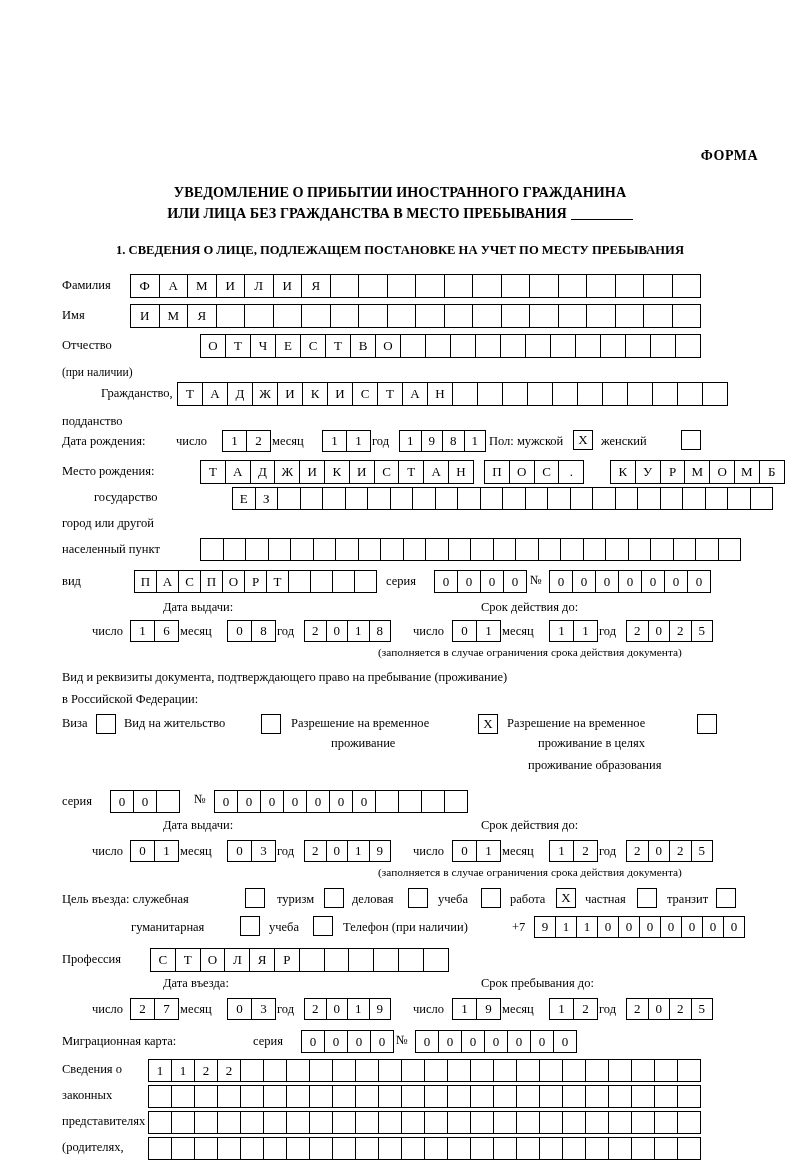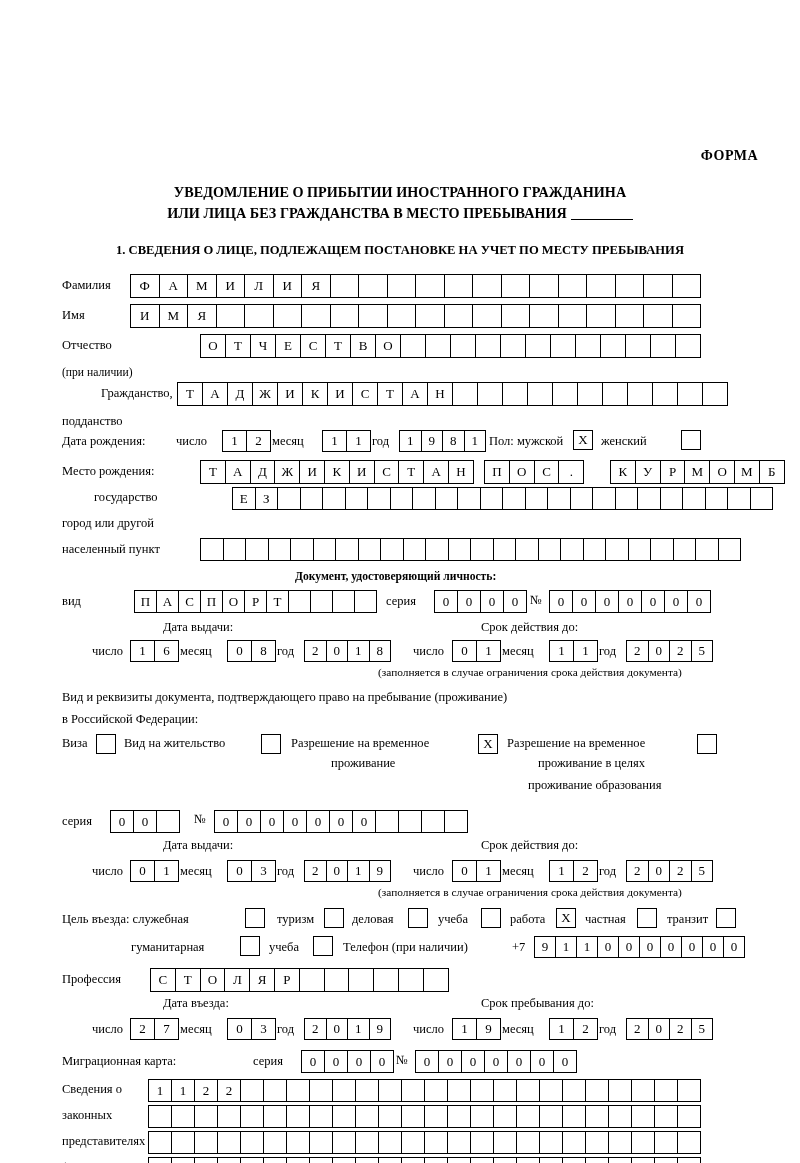--- a/index.html
+++ b/index.html
@@ -300,23 +300,20 @@
           <div class="cell" style="width: 23.5px; height: 23px; line-height: 21px;"></div>
           <div class="cell" style="width: 23.5px; height: 23px; line-height: 21px;"></div>
           <div class="cell" style="width: 23.5px; height: 23px; line-height: 21px;"></div>
           <div class="cell" style="width: 23.5px; height: 23px; line-height: 21px;"></div>
           <div class="cell" style="width: 23.5px; height: 23px; line-height: 21px;"></div>
           <div class="cell" style="width: 23.5px; height: 23px; line-height: 21px;"></div>
           <div class="cell" style="width: 23.5px; height: 23px; line-height: 21px;"></div>
         </div>
     </div>
 
-    <div class="row" style="height:20px;">
-      <div class="lbl bold" style="left:295px;top:2px;font-size:11.6px;">Документ, удостоверяющий личность:</div>
-    </div>
 
     <div class="row" style="height:30px;">
       <div class="lbl" style="left:62px;top:6px;">вид</div>
       <div class="cells" id="c-dockind" style="left:134px;top:2px;">
           <div class="cell" style="width: 23px; height: 23px; line-height: 21px;">П</div>
           <div class="cell" style="width: 23px; height: 23px; line-height: 21px;">А</div>
           <div class="cell" style="width: 23px; height: 23px; line-height: 21px;">С</div>
           <div class="cell" style="width: 23px; height: 23px; line-height: 21px;">П</div>
           <div class="cell" style="width: 23px; height: 23px; line-height: 21px;">О</div>
           <div class="cell" style="width: 23px; height: 23px; line-height: 21px;">Р</div>

